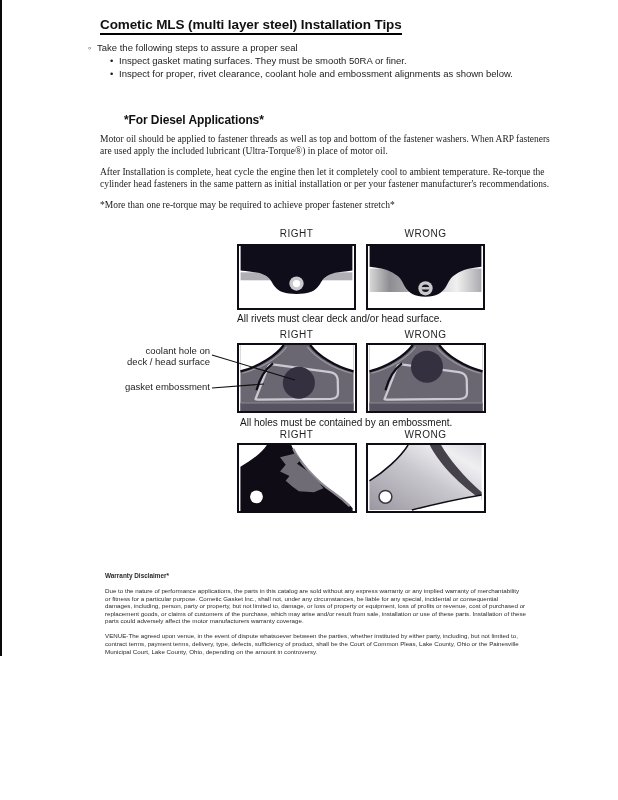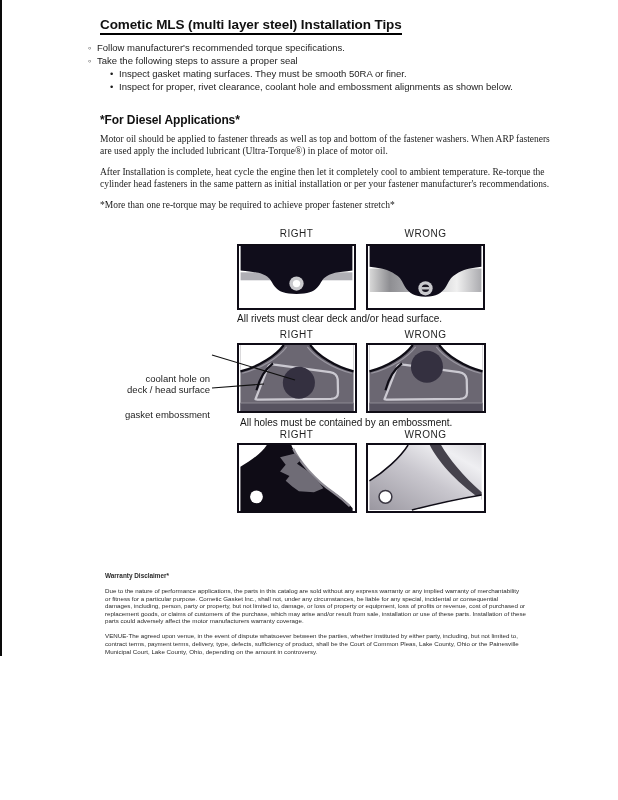--- a/index.html
+++ b/index.html
@@ -15,47 +15,46 @@
     letter-spacing:-0.1px; color:#111; border-bottom:2px solid #000; padding-bottom:1px;
   }
 
   .tips { position:absolute; left:88px; top:41px; width:470px; font-size:9.5px; line-height:13px; color:#1c1c1c; }
   .tip-item { position:relative; padding-left:9px; }
   .tip-item::before { content:"◦"; position:absolute; left:0; top:0; font-size:9.5px; }
   .tip-sub { position:relative; padding-left:9px; margin-left:22px; }
   .tip-sub::before { content:"•"; position:absolute; left:0; top:0; font-size:9.5px; }
 
   .diesel { position:absolute; left:100px; top:113px; width:458px; }
-  .diesel-heading { font-size:12px; font-weight:bold; color:#111; margin-bottom:7px; letter-spacing:-0.1px; }
+  .diesel-heading { font-size:12px; font-weight:bold; color:#111; margin-bottom:7px; letter-spacing:-0.1px;margin-left:24px; }
   .diesel p { font-size:9.5px; line-height:11.5px; margin-bottom:10px; color:#1c1c1c;font-family:Liberation Serif, serif; }
 
   .fig-label { position:absolute; width:119px; text-align:center; font-size:10px; letter-spacing:0.5px; color:#1f1f1f; }
   .panel { position:absolute; display:block; border:2px solid #0f0c16; background:#fff; }
   .fig-caption { position:absolute; font-size:10px; font-weight:normal; color:#161616; line-height:11px; }
   .pre { white-space:pre-line; }
 
-  .anno { position:absolute; left:95px; width:115px; text-align:right; font-size:9.5px; line-height:10.5px; color:#1c1c1c;margin-top:28px; }
+  .anno { position:absolute; left:95px; width:115px; text-align:right; font-size:9.5px; line-height:10.5px; color:#1c1c1c; }
   .anno-overlay { position:absolute; left:95px; top:335px; width:310px; height:70px; pointer-events:none; }
 
   .disclaimer { position:absolute; left:105px; top:572px; width:421px; color:#2a2a2a; }
   .disclaimer-heading { font-size:6.4px; font-weight:bold; margin-bottom:8px; }
   .disclaimer p { font-size:6.2px; line-height:7.6px; margin-bottom:7.5px; white-space:pre-line; }
 
   .page-num { position:absolute; left:384px; top:760px; font-size:12px; color:#701a75; letter-spacing:0.2px; }
 </style>
 </head>
 <body>
 
 <div class="page">
   <div class="edge-line"></div>
 
   <div class="doc-title">Cometic MLS (multi layer steel) Installation Tips</div>
 
   <div class="tips">
-    <div class="tip-item">Follow manufacturer's recommended torque specifications.</div>
     <div class="tip-item">Take the following steps to assure a proper seal</div>
     <div class="tip-sub">Inspect gasket mating surfaces.  They must be smooth 50RA or finer.</div>
     <div class="tip-sub">Inspect for proper, rivet clearance, coolant hole and embossment alignments as shown below.</div>
   </div>
 
   <div class="diesel">
     <div class="diesel-heading">*For Diesel Applications*</div>
     <p>Motor oil should be applied to fastener threads as well as top and bottom of the fastener washers. When ARP fasteners are used apply the included lubricant (Ultra-Torque®) in place of motor oil.</p>
     <p>After Installation is complete, heat cycle the engine then let it completely cool to ambient temperature. Re-torque the cylinder head fasteners in the same pattern as initial installation or per your fastener manufacturer's recommendations.</p>
     <p>*More than one re-torque may be required to achieve proper fastener stretch*</p>

